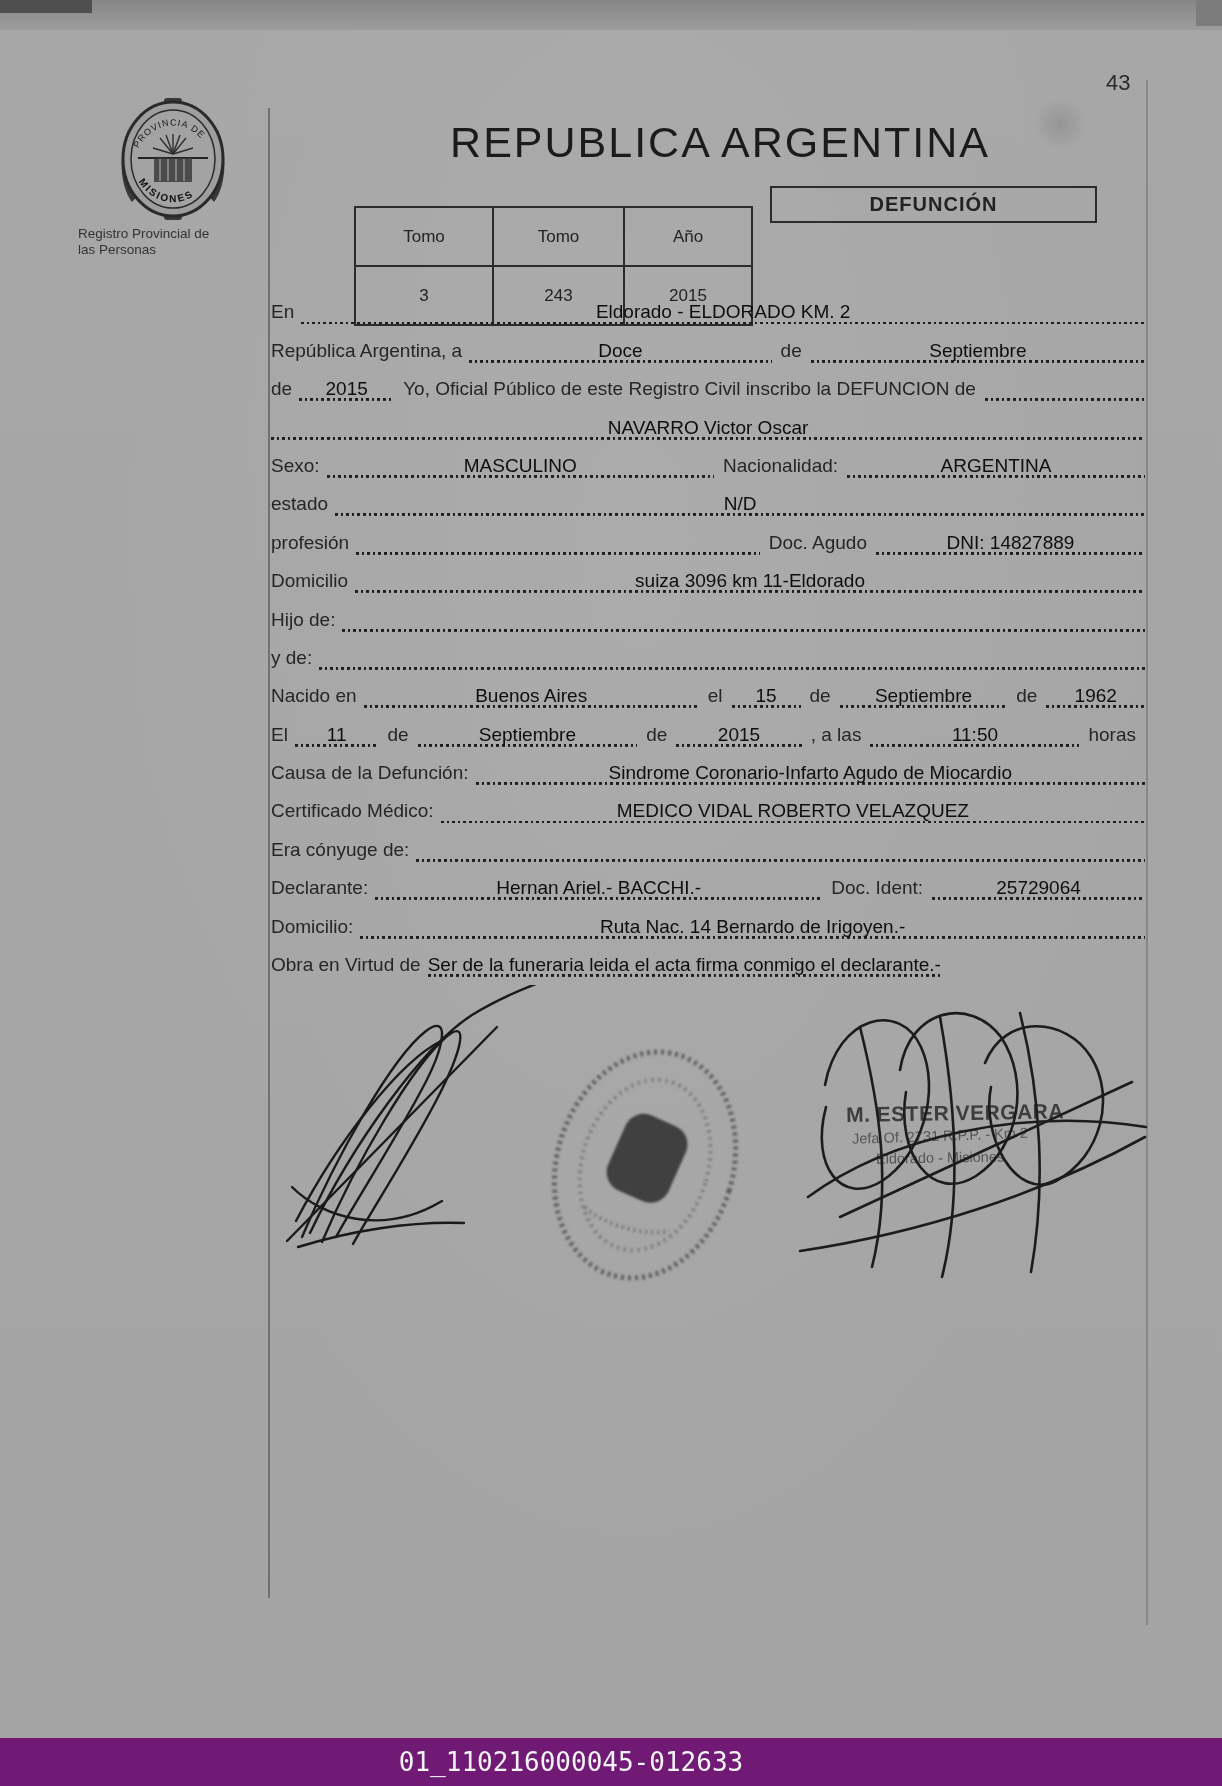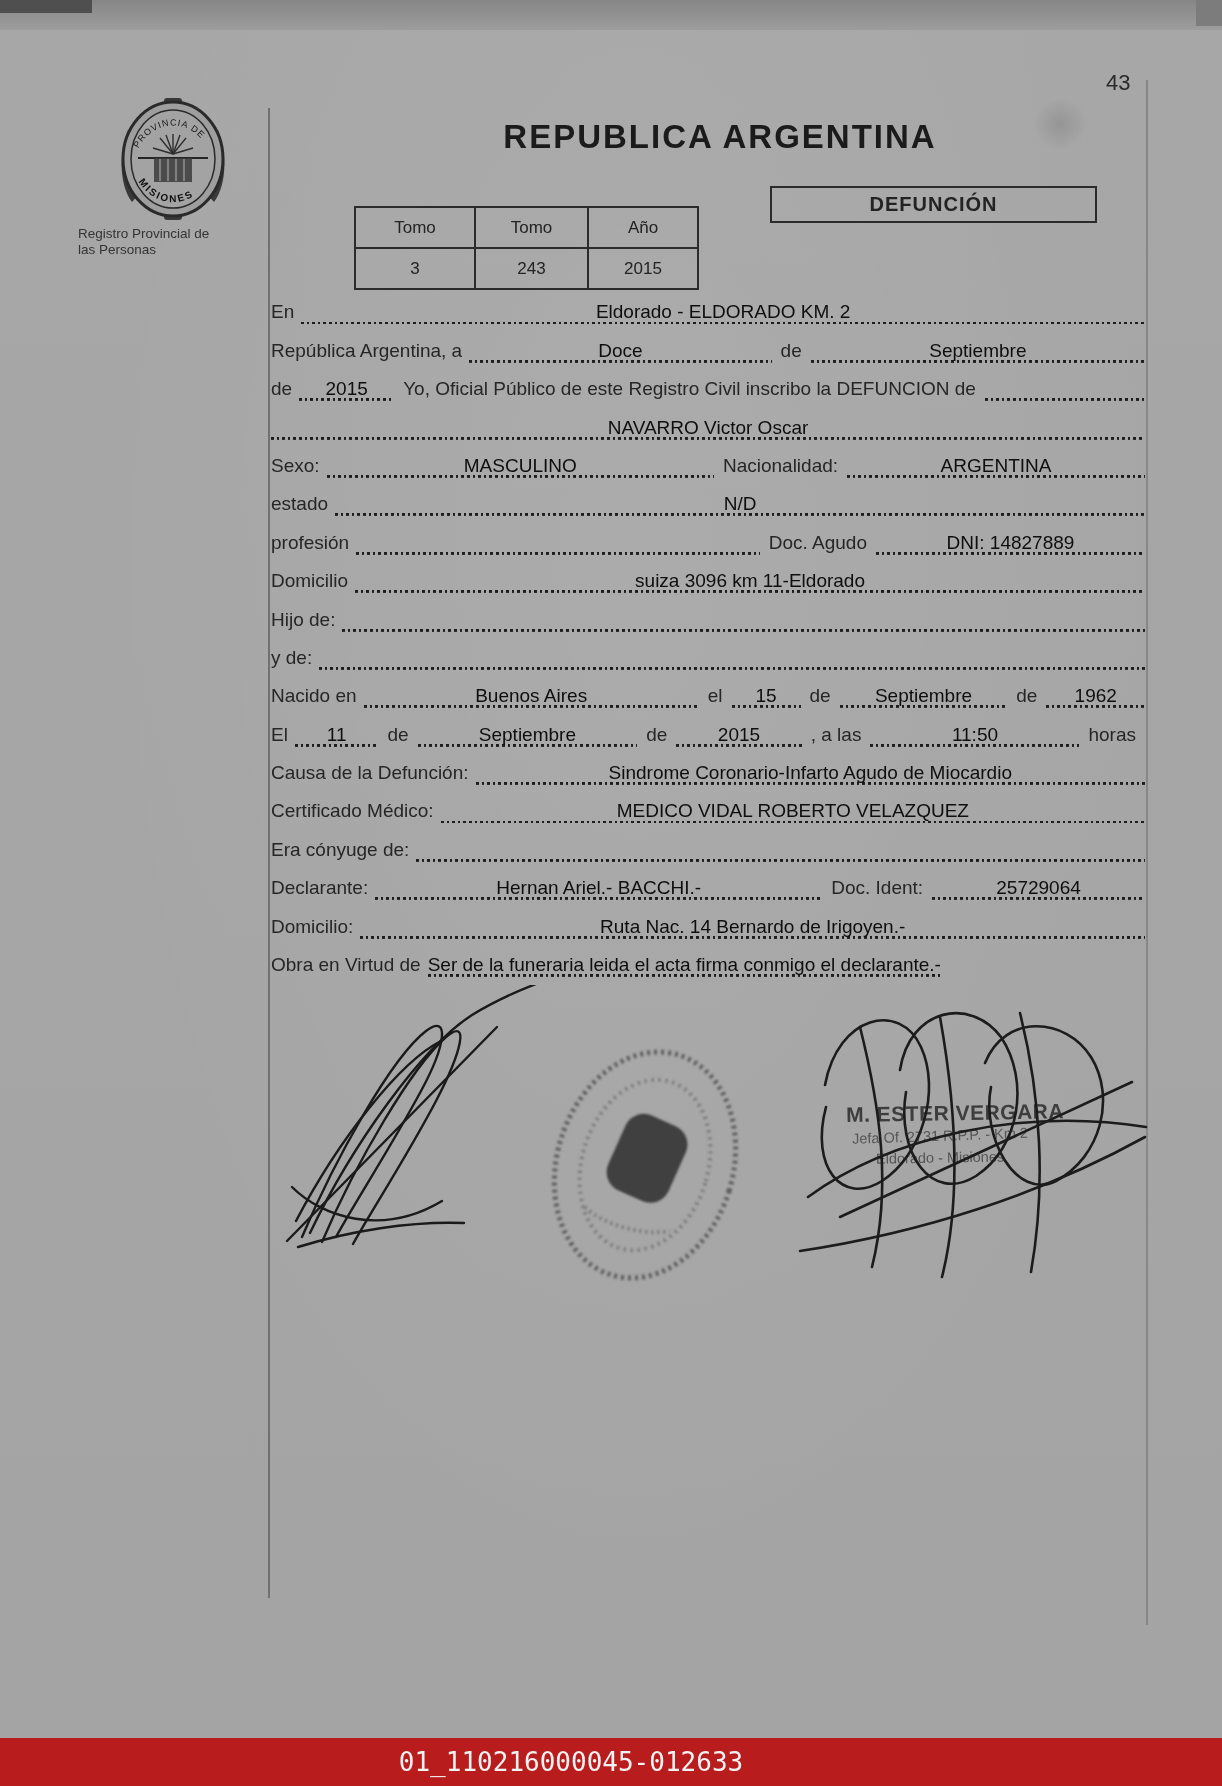--- a/index.html
+++ b/index.html
@@ -21,23 +21,23 @@
   .smudge{left:1032px;top:98px;width:56px;height:52px;border-radius:50%;
     background:radial-gradient(circle,#959595,rgba(0,0,0,0) 70%);}
   .page-number{left:1106px;top:70px;font-size:22px;color:#2a2a2a;}
 
   
   .seal{left:120px;top:98px;width:106px;height:122px;}
   .seal-caption{left:78px;top:226px;width:200px;text-align:left;font-size:13.5px;line-height:16px;color:#333;}
 
   
   .doc-title{left:271px;top:118px;width:898px;text-align:center;
-    font-size:33px;font-weight:bold;letter-spacing:2px;color:#1b1b1b;}
+    font-size:43px;font-weight:normal;letter-spacing:2px;color:#1b1b1b;}
   table.rec{left:354px;top:206px;border-collapse:collapse;position:absolute;}
-  table.rec td{border:2px solid #2b2b2b;text-align:center;font-size:17px;color:#232323;height:25px;padding:7px;}
+  table.rec td{border:2px solid #2b2b2b;text-align:center;font-size:17px;color:#232323;height:25px;padding:16px;}
   table.rec .c1{width:104px;} table.rec .c2{width:97px;} table.rec .c3{width:94px;}
   .type-box{left:770px;top:186px;width:323px;height:33px;border:2px solid #2b2b2b;
     text-align:center;line-height:33px;font-size:20px;font-weight:600;letter-spacing:1px;color:#232323;}
 
   
   .form{left:271px;top:286px;width:874px;}
   .fline{display:flex;align-items:flex-end;height:38.4px;font-size:19px;color:#262626;white-space:nowrap;}
   .lb{padding:0 7px 1px 0;}
   .mid{padding:0 9px 1px 9px;}
   .fv{font-weight:normal;color:#0e0e0e;text-align:center;padding-bottom:1px;min-height:22px;}
@@ -46,21 +46,21 @@
   .grow{flex:1;}
 
   
   .sig-svg{left:240px;top:985px;width:920px;height:330px;}
   .official-name{left:846px;top:1101px;width:240px;font-size:21px;font-weight:bold;color:#3d3d3d;
     letter-spacing:.5px;transform:rotate(-1deg);}
   .official-title{left:852px;top:1127px;width:220px;font-size:14.5px;color:#555;transform:rotate(-2deg);}
   .official-loc{left:876px;top:1149px;width:200px;font-size:14.5px;color:#555;transform:rotate(-1deg);}
 
   
-  .footer-bar{left:0;top:1738px;width:1222px;height:48px;background:#b91c1c;}
+  .footer-bar{left:0;top:1738px;width:1222px;height:48px;background:#701a75;}
   .footer-code{width:1222px;text-align:center;line-height:48px;color:#f2f2f2;
     font-family:"DejaVu Sans Mono", monospace;font-size:26px;transform:translateX(-40px);}
 </style>
 </head>
 <body>
 
 <div class="abs top-band"></div>
 <div class="abs corner-dark"></div>
 <div class="abs corner-dark-r"></div>
 <div class="abs vline-left"></div>

